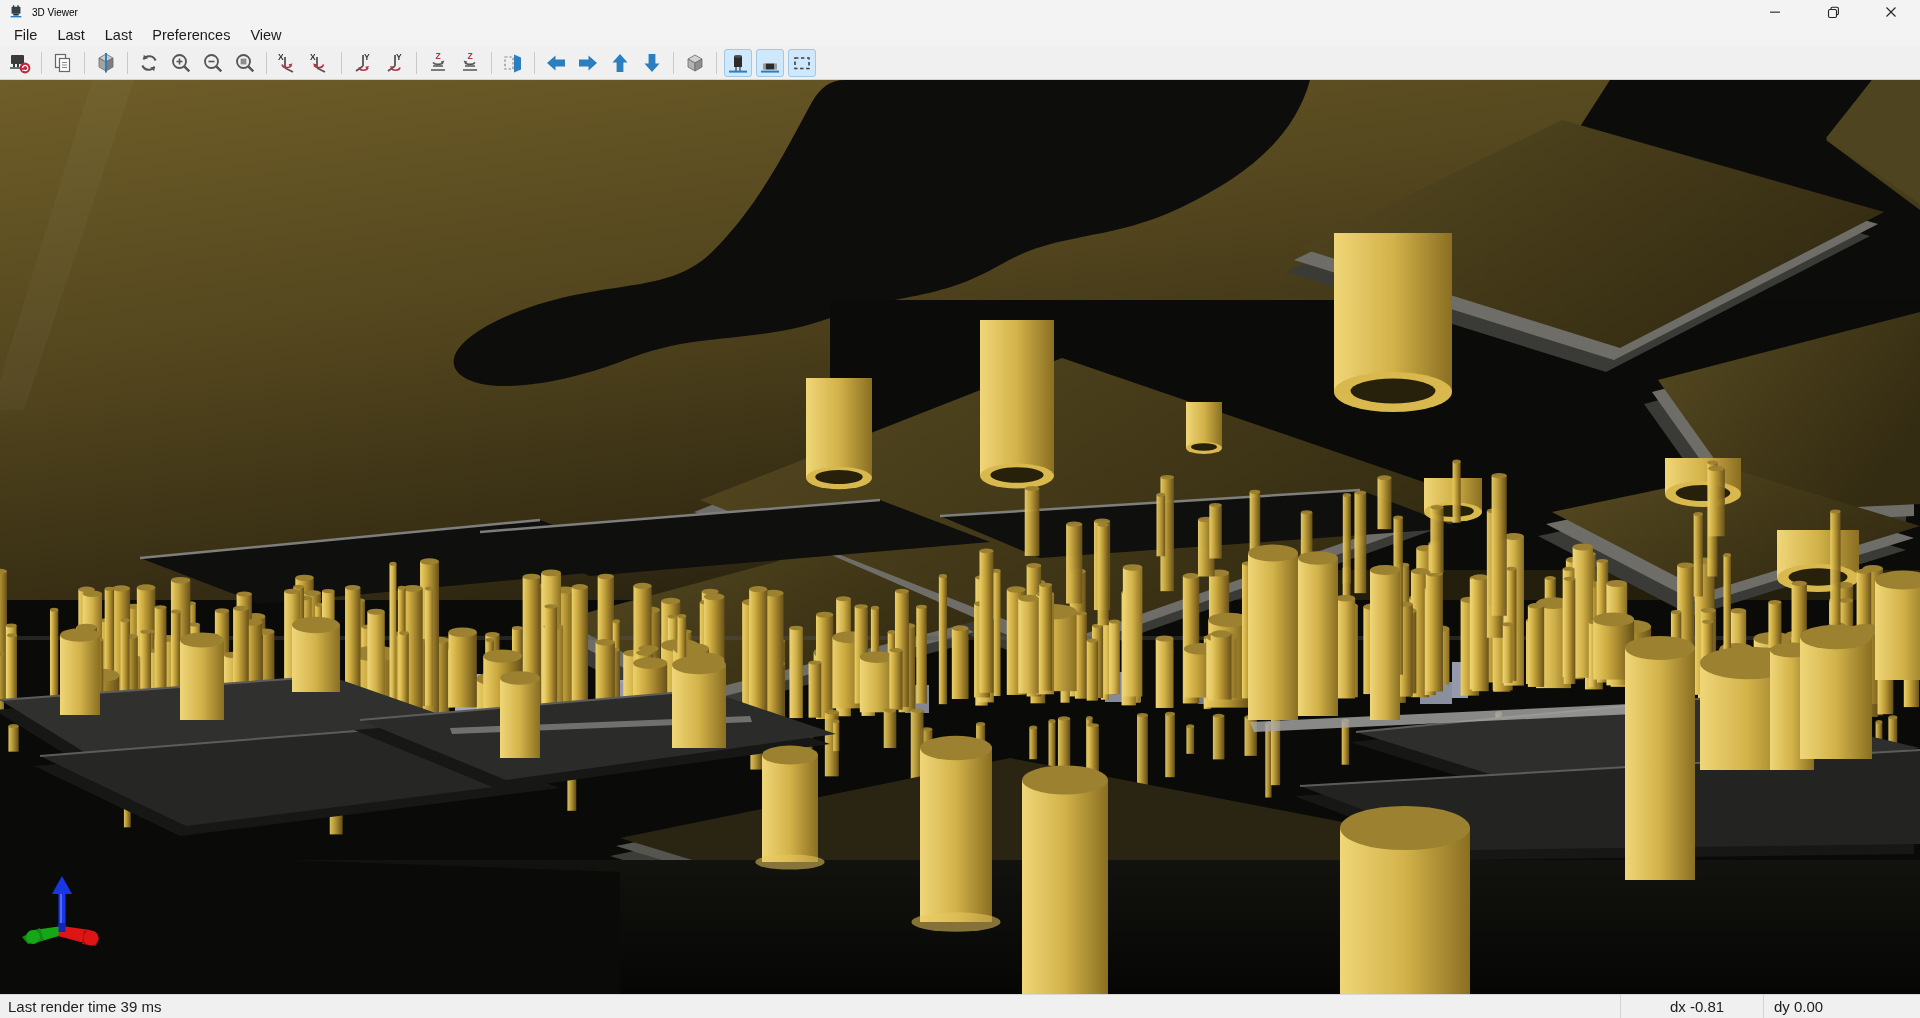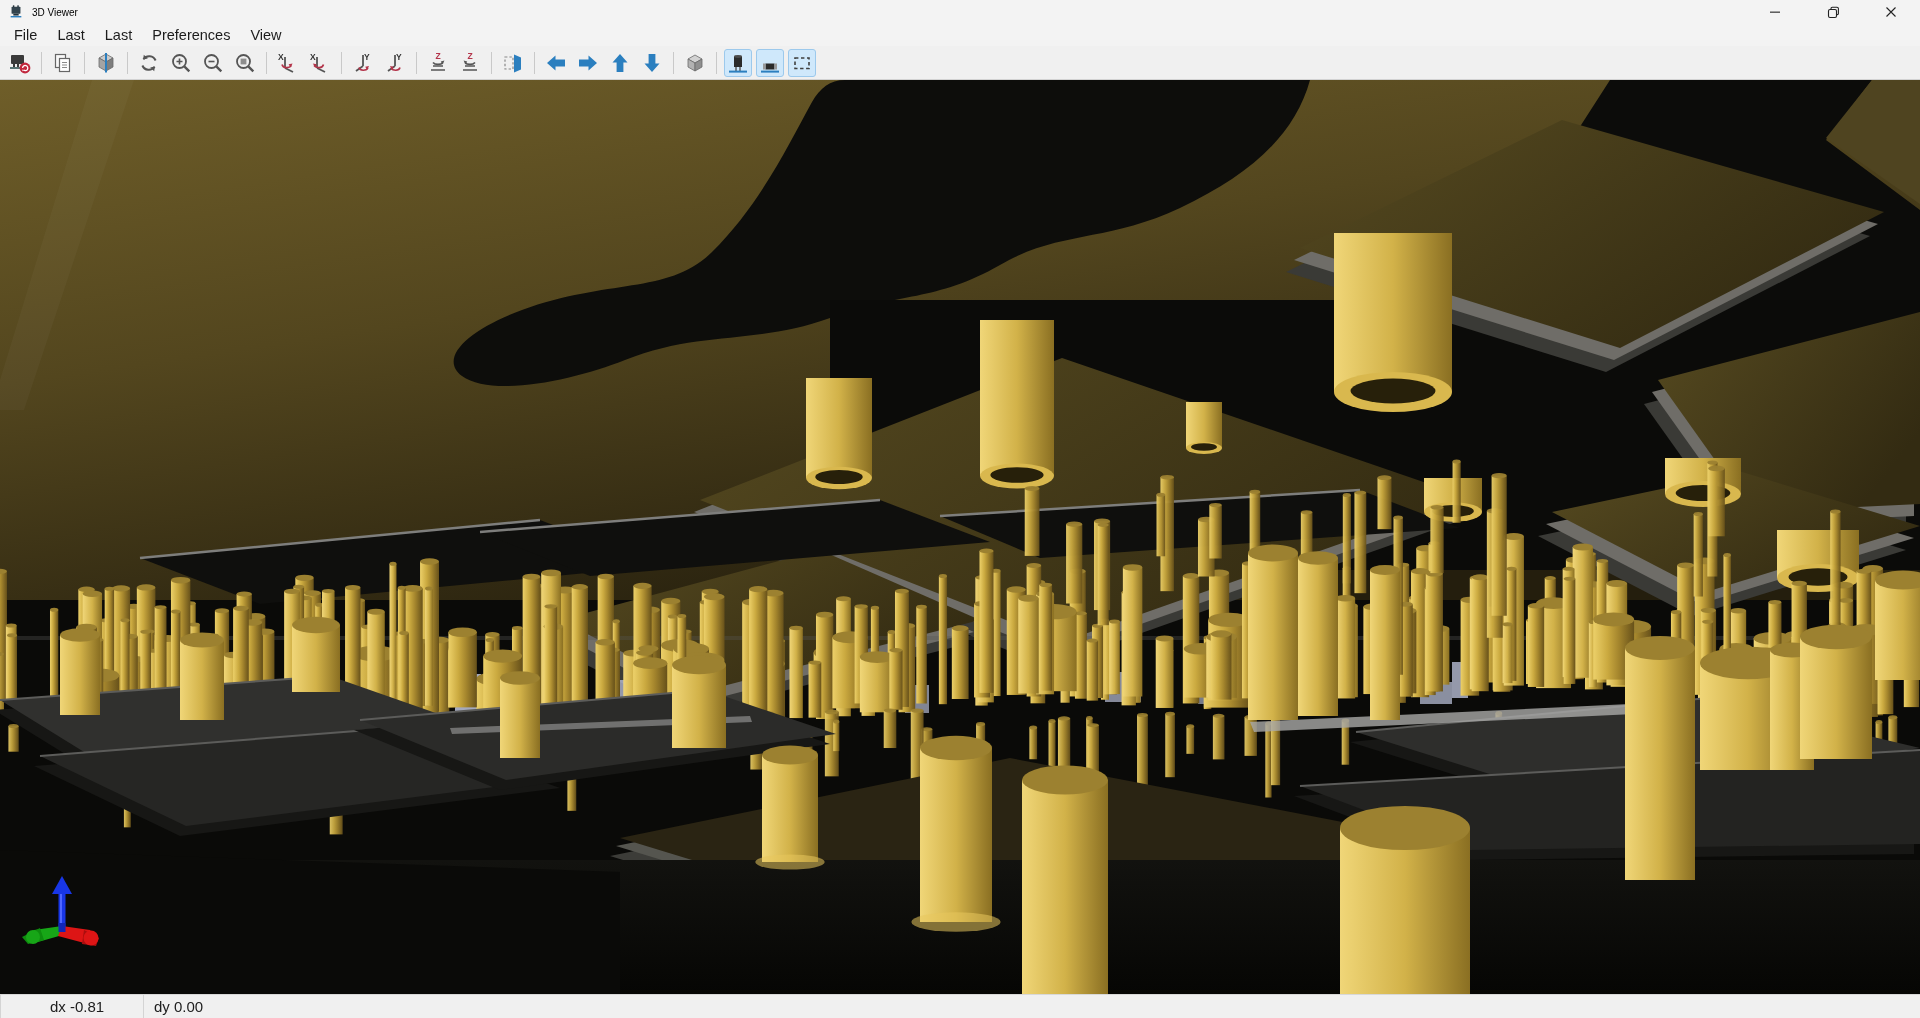--- a/index.html
+++ b/index.html
@@ -1071,18 +1071,19 @@
         <circle cx="33" cy="857" r="7" fill="#17a617"></circle>
         <polygon points="62,846 58,856 88,864 96,858 90,850" fill="#dd1515"></polygon>
         <polygon points="84,850 82,864 96,866 99,858" fill="#aa0e0e"></polygon>
         <circle cx="91" cy="858" r="7.5" fill="#dd1515"></circle>
         <rect x="58.5" y="843" width="7" height="9" fill="#1226b8"></rect>
       </g>
     </svg>
   </div>
 
   <div class="statusbar">
+    <span class="sb-left">Last render time 39 ms</span>
     <div class="sb-sep"></div>
     <span class="sb-cell-dx">dx -0.81</span>
     <div class="sb-sep"></div>
     <span class="sb-cell-dy">dy 0.00</span>
   </div>
 </div>
 
 </body></html>

